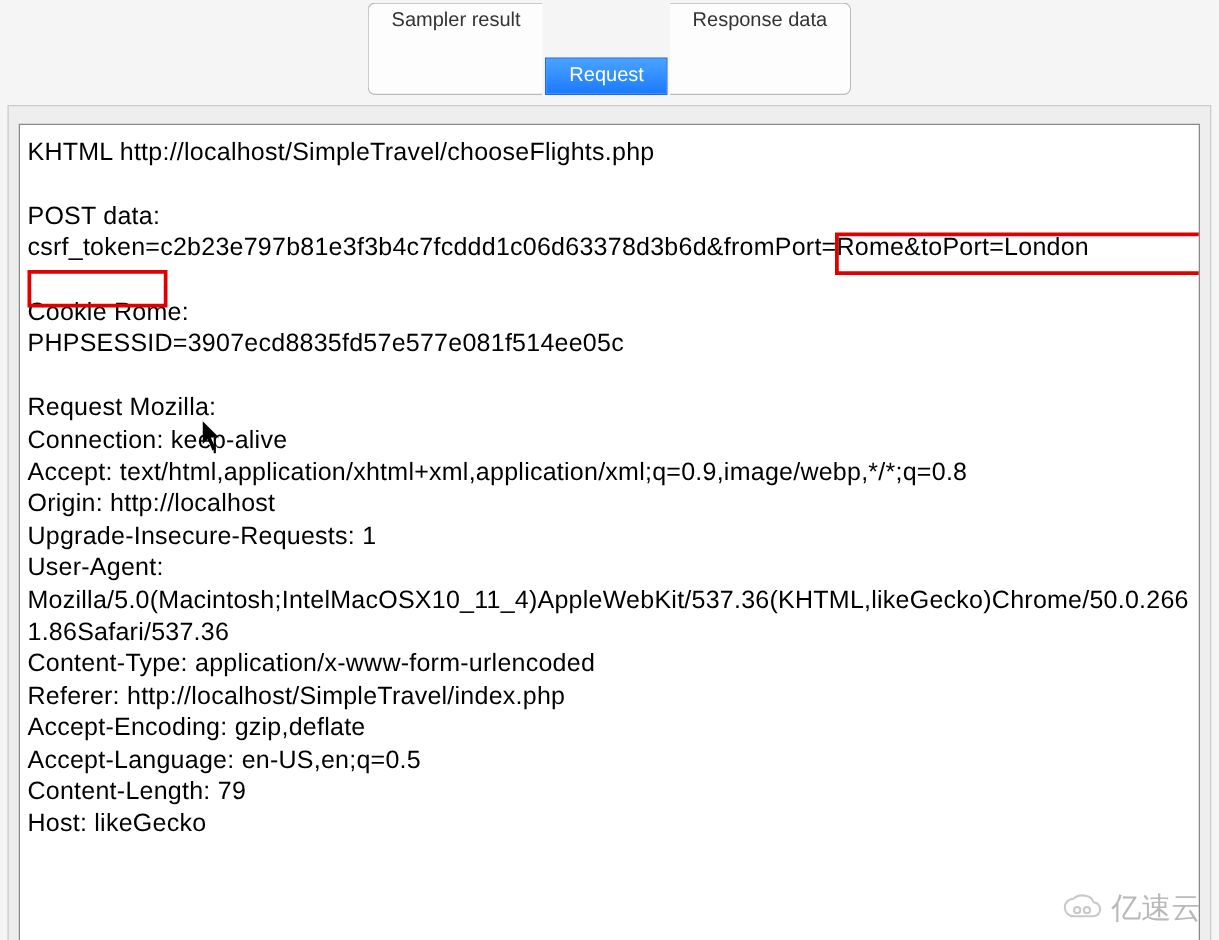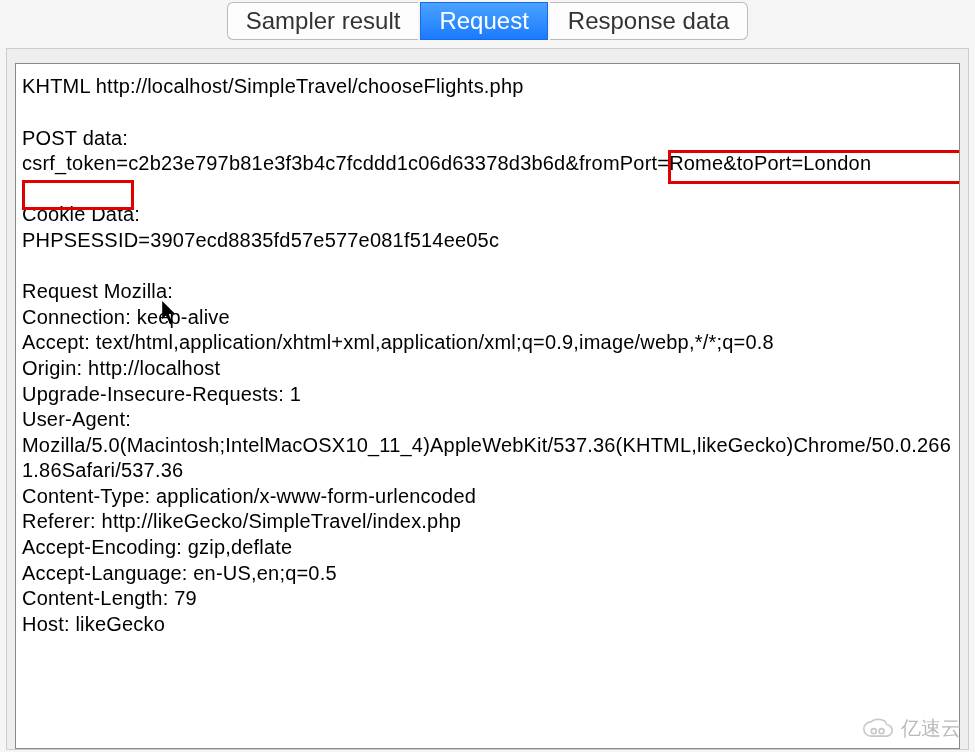--- a/index.html
+++ b/index.html
@@ -12,34 +12,35 @@
       overflow: hidden;
     }
     .tab-bar {
       display: flex;
       justify-content: center;
       padding-top: 2px;
       padding-bottom: 8px;
       gap: 2px;
     }
     .tab {
-      font-size: 24px;
+      font-size: 16px;
       padding: 5px 18px;
       background: #fdfdfd;
       border: 1px solid #bbb;
       color: #333;
       cursor: pointer;
       line-height: 1.1;
     }
     .tab-left { border-radius: 6px 0 0 6px; border-right: none; }
     .tab-right { border-radius: 0 6px 6px 0; border-left: none; }
     .tab.active {
       background: linear-gradient(#4aa3ff, #1a7aff);
       color: #fff;
       border-color: #1a6ae8;
+      margin-top: 44px;
     }
     .outer-frame {
       margin: 0 6px;
       border: 1px solid #ccc;
       background: #eeeeee;
       height: 702px;
       padding: 14px 8px 0 8px;
     }
     .content-panel {
       background: #ffffff;
@@ -73,53 +74,53 @@
       pointer-events: none;
     }
     .watermark {
       position: absolute;
       right: 14px;
       bottom: 10px;
       display: flex;
       align-items: center;
       gap: 6px;
       color: #b9b9b9;
-      font-size: 20px;
+      font-size: 24px;
       font-family: Arial, sans-serif;
     }
     .watermark svg { width: 34px; height: 22px; }
   </style>
 </head>
 <body>
 
 <div class="tab-bar">
   <div class="tab tab-left">Sampler result</div>
   <div class="tab active">Request</div>
   <div class="tab tab-right">Response data</div>
 </div>
 
 <div class="outer-frame">
   <div class="content-panel">
     <div class="textblock"><span>KHTML http://localhost/SimpleTravel/chooseFlights.php</span>
 
 <span>POST data:</span>
 <span>csrf_token=c2b23e797b81e3f3b4c7fcddd1c06d63378d3b6d&amp;fromPort=Rome&amp;toPort=London</span>
 
-<span>Cookie Data:</span>
+<span>Cookie Rome:</span>
 <span>PHPSESSID=3907ecd8835fd57e577e081f514ee05c</span>
 
 <span>Request Mozilla:</span>
 <span>Connection: keep-alive</span>
 <span>Accept: text/html,application/xhtml+xml,application/xml;q=0.9,image/webp,*/*;q=0.8</span>
 <span>Origin: http://localhost</span>
 <span>Upgrade-Insecure-Requests: 1</span>
 <span>User-Agent:</span>
 <span>Mozilla/5.0(Macintosh;IntelMacOSX10_11_4)AppleWebKit/537.36(KHTML,likeGecko)Chrome/50.0.2661.86Safari/537.36</span>
 <span>Content-Type: application/x-www-form-urlencoded</span>
-<span>Referer: http://likeGecko/SimpleTravel/index.php</span>
+<span>Referer: http://localhost/SimpleTravel/index.php</span>
 <span>Accept-Encoding: gzip,deflate</span>
 <span>Accept-Language: en-US,en;q=0.5</span>
 <span>Content-Length: 79</span>
 <span>Host: likeGecko</span></div>
 
     <div class="hlbox hlbox1"></div>
     <div class="hlbox hlbox2"></div>
 
     <svg class="cursor-icon" viewBox="0 0 12 20">
       <path d="M0 0 L0 14 L3 11 L6 18 L8 17 L5 10 L10 10 Z" fill="#000"></path>

